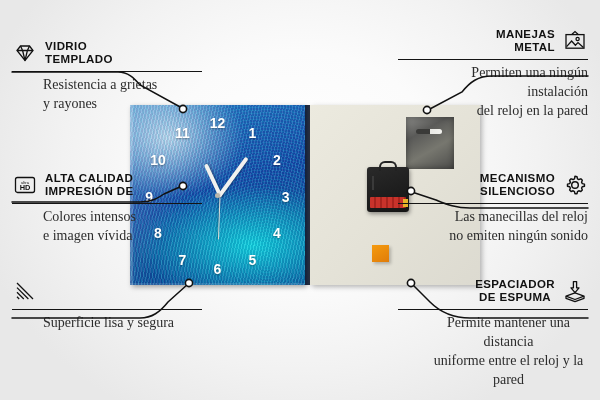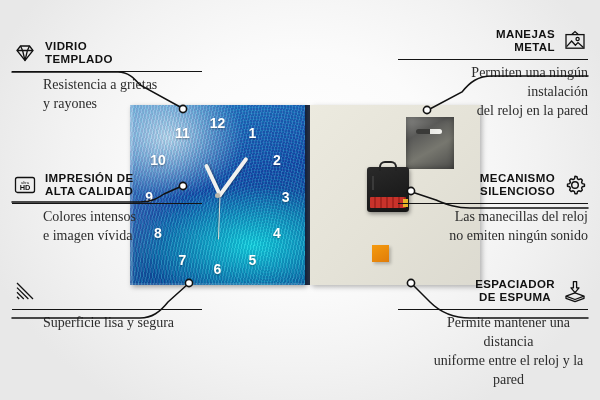--- a/index.html
+++ b/index.html
@@ -190,22 +190,22 @@
   <div class="callout left" style="left:12px; top:172px;">
     <div class="co-head">
       <span class="co-icon">
         <svg viewBox="0 0 24 24">
           <rect x="2.5" y="4.5" width="19" height="15" rx="2" fill="none" stroke="#111" stroke-width="1.3"></rect>
           <text x="12" y="11" font-family="Liberation Sans, sans-serif" font-size="4.2" text-anchor="middle" fill="#111">ultra</text>
           <text x="12" y="17.4" font-family="Liberation Sans, sans-serif" font-size="7.4" font-weight="bold" text-anchor="middle" fill="#111">HD</text>
         </svg>
       </span>
       <div>
+        <div class="co-title">ALTA CALIDAD</div>
         <div class="co-title">IMPRESIÓN DE</div>
-        <div class="co-title">ALTA CALIDAD</div>
       </div>
     </div>
     <div class="co-rule"></div>
     <div class="co-desc">Colores intensos</div>
     <div class="co-desc">e imagen vívida</div>
   </div>
 
   <div class="callout left" style="left:12px; top:278px;">
     <div class="co-head">
       <span class="co-icon">

